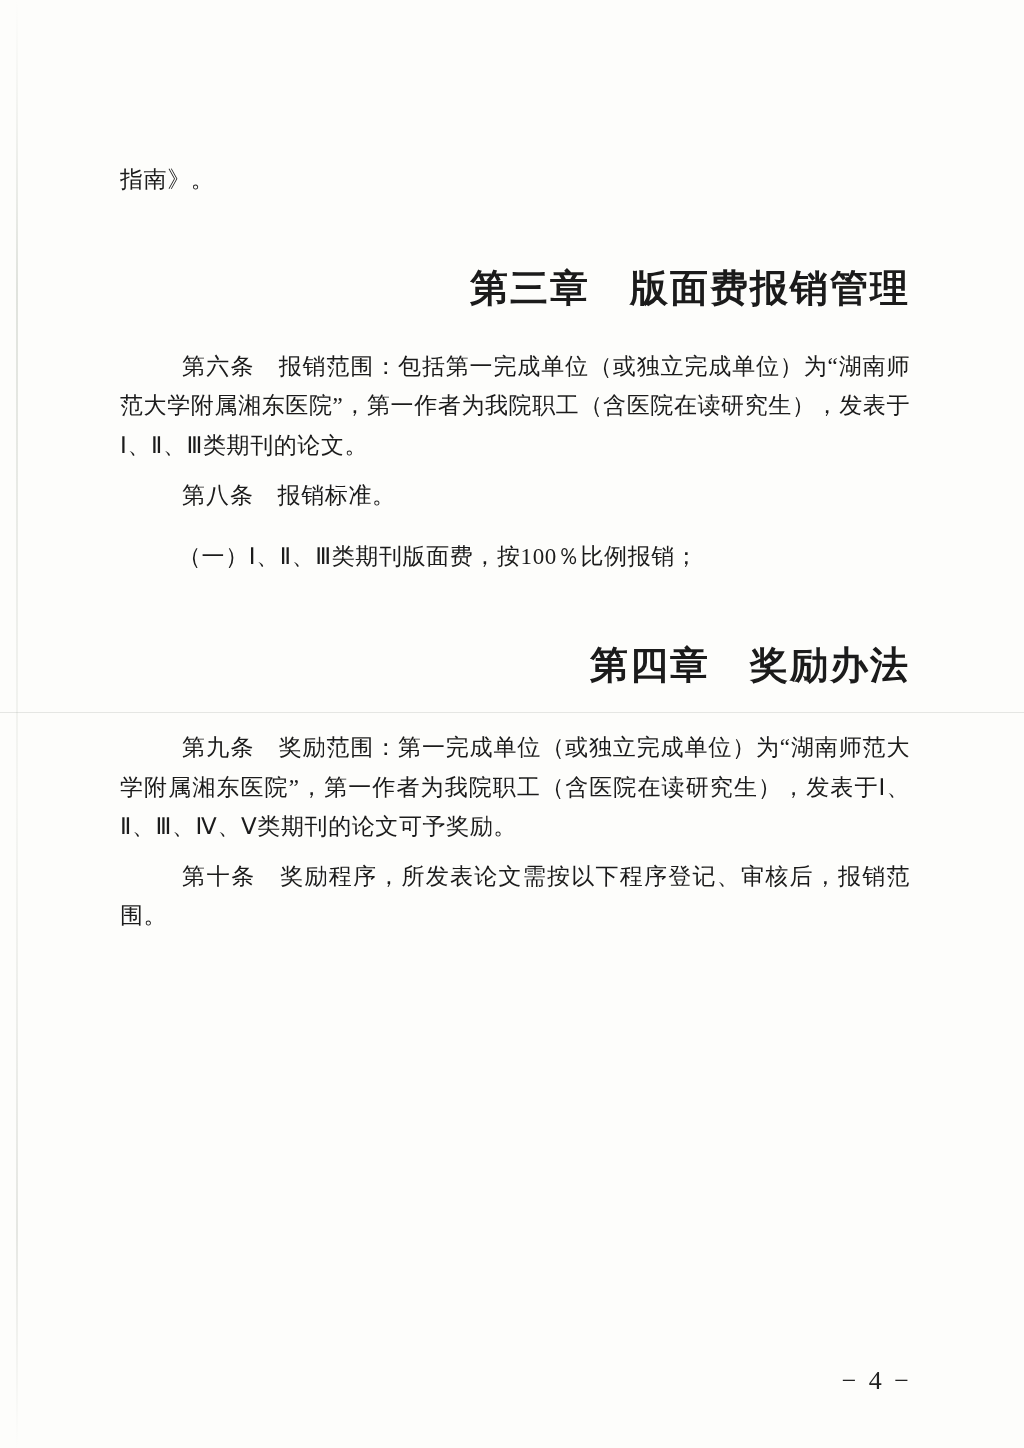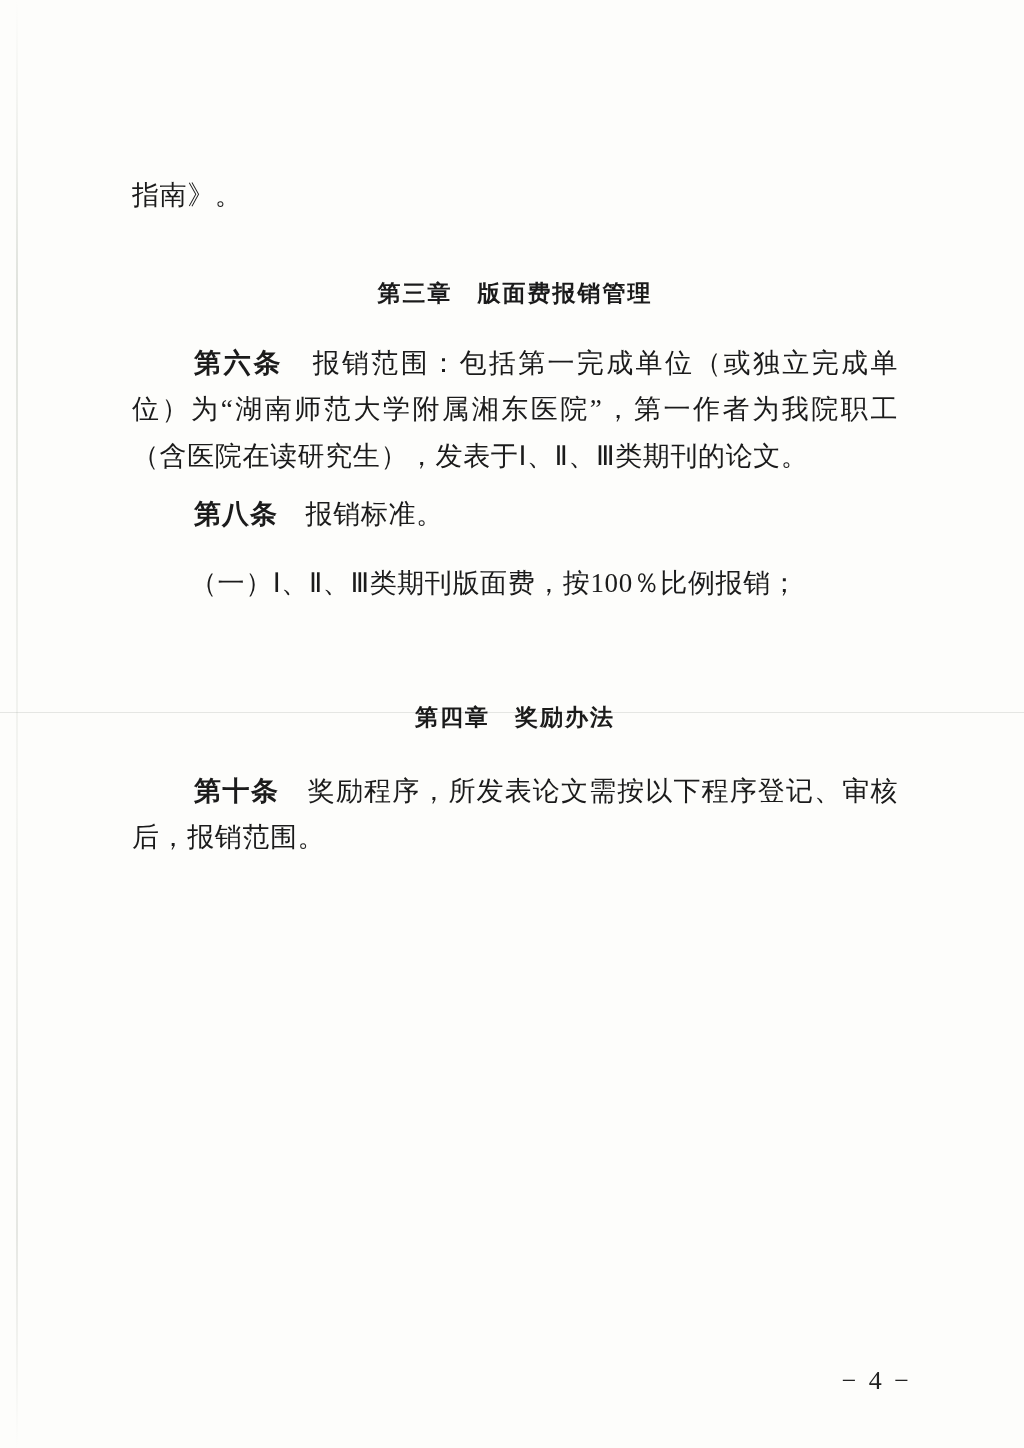--- a/index.html
+++ b/index.html
@@ -31,47 +31,47 @@
     width: 2px;
     background: linear-gradient(to bottom, rgba(180,185,175,0) 0%, rgba(170,178,165,0.35) 20%, rgba(170,178,165,0.1) 55%, rgba(175,180,170,0.3) 85%, rgba(180,185,175,0) 100%);
   }
   .content {
     position: absolute;
     left: 120px;
     top: 160px;
     width: 790px;
   }
   p {
-    margin: 12px;
-    font-size: 27px;
+    margin: 0;
+    font-size: 23px;
     line-height: 1.72;
     letter-spacing: 0.6px;
     text-align: justify;
     text-justify: inter-ideograph;
   }
   .continued {
     margin-bottom: 56px;
   }
   .chapter {
-    text-align: center;
+    text-align: right;
     font-weight: bold;
-    font-size: 23px;
+    font-size: 38px;
     letter-spacing: 2px;
     margin: 42px 0 26px 0;
   }
   .chapter.second {
-    margin-top: 92px;
+    margin-top: 56px;
     margin-bottom: 30px;
   }
   .para {
     text-indent: 62px;
     margin-bottom: 10px;
   }
   .para .art {
-    font-weight: bold;
+    font-weight: normal;
     letter-spacing: 1px;
   }
   .gap-after {
     margin-bottom: 22px;
   }
   .item {
     text-indent: 58px;
     margin-bottom: 8px;
   }
   .pagenum {
@@ -103,20 +103,23 @@
 
 
     <p class="para gap-after">
       <span class="art">第八条</span><span>　报销标准。</span>
     </p>
 
     <p class="item">（一）Ⅰ、Ⅱ、Ⅲ类期刊版面费，按100％比例报销；</p>
 
     <p class="chapter second">第四章　奖励办法</p>
 
+    <p class="para">
+      <span class="art">第九条</span><span>　奖励范围：第一完成单位（或独立完成单位）为“湖南师范大学附属湘东医院”，第一作者为我院职工（含医院在读研究生），发表于Ⅰ、Ⅱ、Ⅲ、Ⅳ、Ⅴ类期刊的论文可予奖励。</span>
+    </p>
 
     <p class="para">
       <span class="art">第十条</span><span>　奖励程序，所发表论文需按以下程序登记、审核后，报销范围。</span>
     </p>
 
   </div>
 
   <div class="pagenum">− 4 −</div>
 
 </div>

